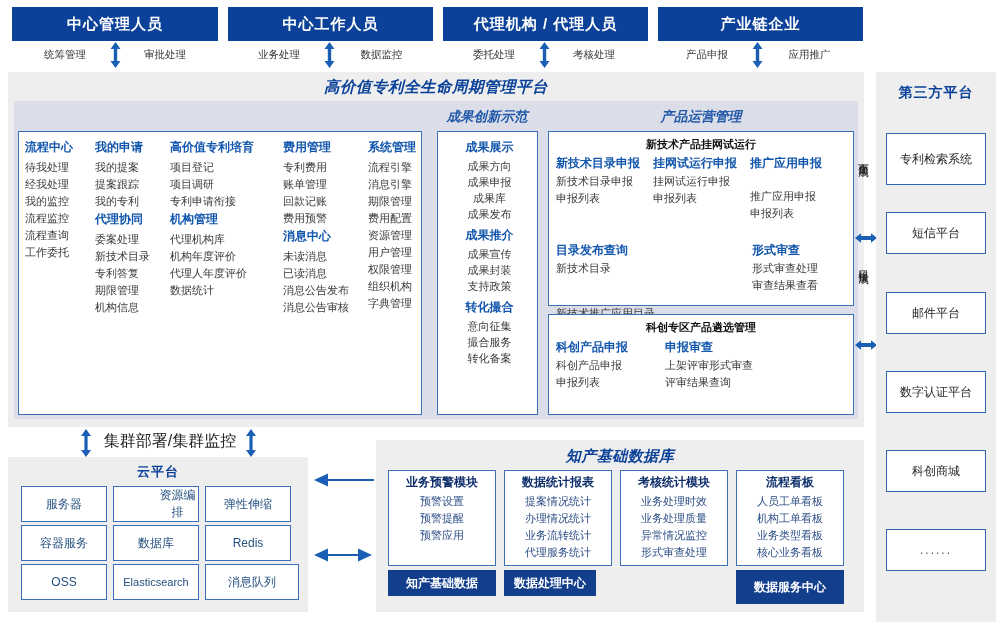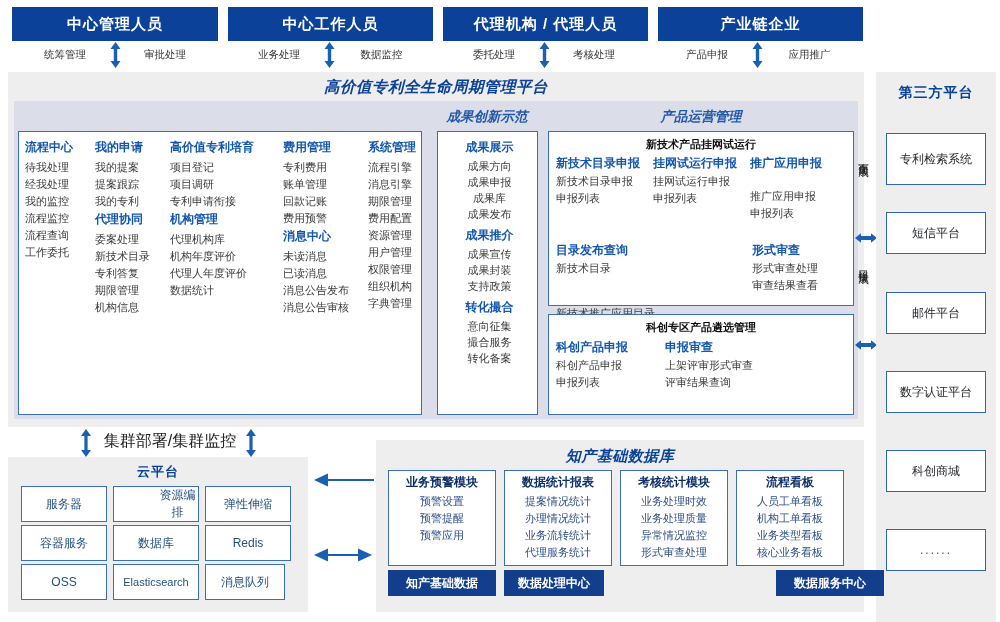--- a/index.html
+++ b/index.html
@@ -303,21 +303,21 @@
   <div class="abs cloud-cell ctr" style="left:21px;top:486px;width:86px;height:36px;">服务器</div>
   <div class="abs cloud-cell ctr" style="left:113px;top:486px;width:86px;height:36px;padding-left:43px;">资源编排</div>
   <div class="abs cloud-cell ctr" style="left:205px;top:486px;width:86px;height:36px;">弹性伸缩</div>
 
   <div class="abs cloud-cell ctr" style="left:21px;top:525px;width:86px;height:36px;">容器服务</div>
   <div class="abs cloud-cell ctr" style="left:113px;top:525px;width:86px;height:36px;">数据库</div>
   <div class="abs cloud-cell ctr" style="left:205px;top:525px;width:86px;height:36px;">Redis</div>
 
   <div class="abs cloud-cell ctr" style="left:21px;top:564px;width:86px;height:36px;">OSS</div>
   <div class="abs cloud-cell ctr sm" style="left:113px;top:564px;width:86px;height:36px;">Elasticsearch</div>
-  <div class="abs cloud-cell ctr" style="left:205px;top:564px;width:80px;height:36px;">消息队列</div>
+  <div class="abs cloud-cell ctr" style="left:205px;top:564px;width:94px;height:36px;">消息队列</div>
 
   <div class="abs" style="left:312px;top:470px;width:62px;height:20px;">
     <svg width="62" height="20" viewBox="0 0 62 20">
       <path d="M62 10 H13" stroke="#1a5fb4" stroke-width="2.2" fill="none"></path>
       <path d="M2 10 L16 3.5 V16.5 Z" fill="#1a5fb4"></path>
     </svg>
   </div>
   <div class="abs" style="left:312px;top:545px;width:62px;height:20px;">
     <svg width="62" height="20" viewBox="0 0 62 20">
       <path d="M14 10 H48" stroke="#1a5fb4" stroke-width="2.2" fill="none"></path>
@@ -337,32 +337,32 @@
   </div>
   <div class="abs db-foot ctr" style="left:388px;top:570px;width:108px;height:26px;">知产基础数据</div>
 
   <div class="abs ibox" style="left:504px;top:470px;width:108px;height:96px;">
     <div class="db-head ctr" style="height:22px">数据统计报表</div>
     <div class="db-item ctr">提案情况统计</div>
     <div class="db-item ctr">办理情况统计</div>
     <div class="db-item ctr">业务流转统计</div>
     <div class="db-item ctr">代理服务统计</div>
   </div>
-  <div class="abs db-foot ctr" style="left:504px;top:570px;width:100px;height:26px;">数据处理中心</div>
+  <div class="abs db-foot ctr" style="left:504px;top:570px;width:92px;height:26px;">数据处理中心</div>
 
   <div class="abs ibox" style="left:620px;top:470px;width:108px;height:96px;">
     <div class="db-head ctr" style="height:22px">考核统计模块</div>
     <div class="db-item ctr">业务处理时效</div>
     <div class="db-item ctr">业务处理质量</div>
     <div class="db-item ctr">异常情况监控</div>
     <div class="db-item ctr">形式审查处理</div>
   </div>
 
   <div class="abs ibox" style="left:736px;top:470px;width:108px;height:96px;">
     <div class="db-head ctr" style="height:22px">流程看板</div>
     <div class="db-item ctr">人员工单看板</div>
     <div class="db-item ctr">机构工单看板</div>
     <div class="db-item ctr">业务类型看板</div>
     <div class="db-item ctr">核心业务看板</div>
   </div>
-  <div class="abs db-foot ctr" style="left:736px;top:570px;width:108px;height:26px;margin-left:40px;">数据服务中心</div>
+  <div class="abs db-foot ctr" style="left:736px;top:570px;width:108px;height:34px;">数据服务中心</div>
 
 </div>
 
 </body></html>

